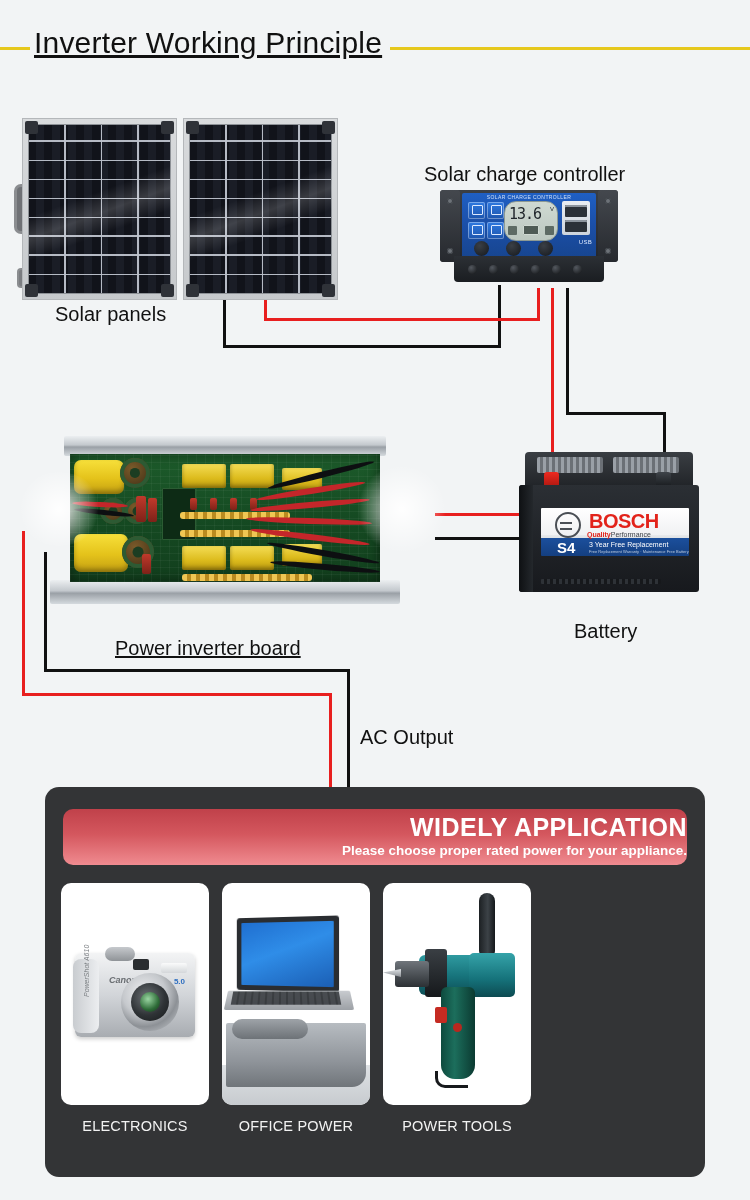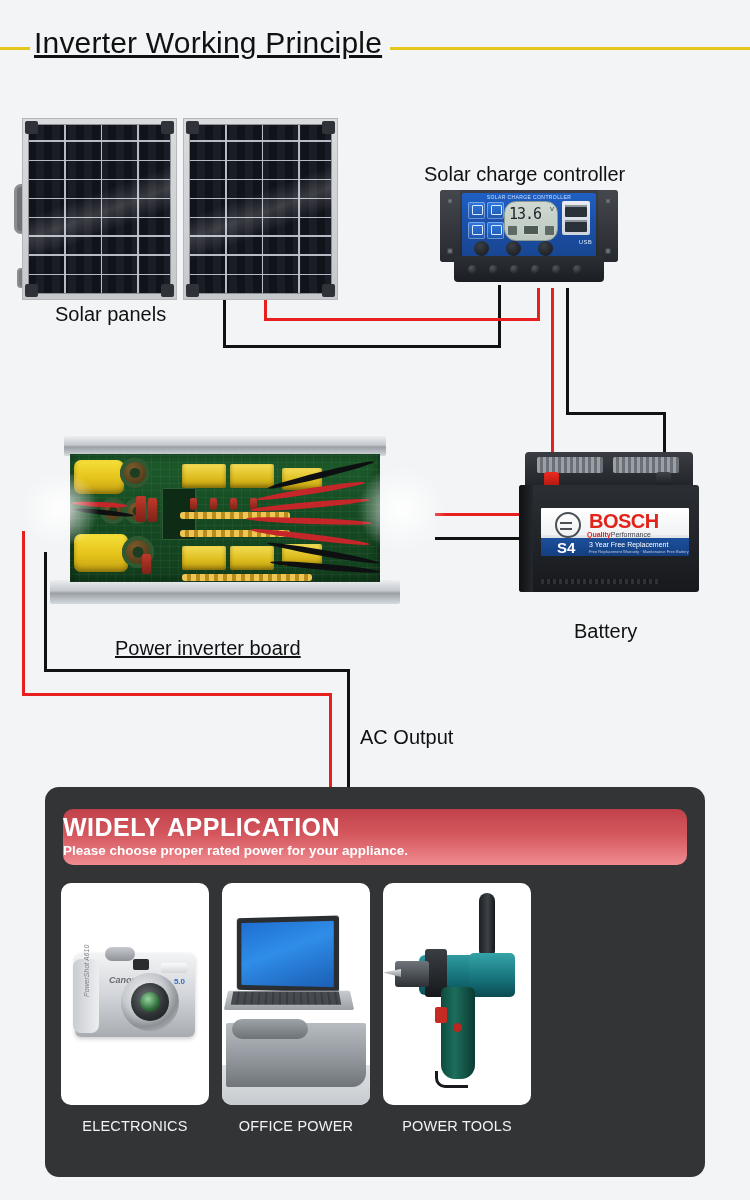--- a/index.html
+++ b/index.html
@@ -175,21 +175,21 @@
   .inv-glow{position:absolute;border-radius:50%;background:radial-gradient(circle,rgba(255,255,255,.95) 0%,rgba(255,255,255,0) 70%);pointer-events:none;z-index:6;}
 
   
   .appbox{
     position:absolute;left:45px;top:787px;width:660px;height:390px;
     background:#333436;border-radius:14px;z-index:7;
   }
   .appbanner{
     position:absolute;left:18px;top:22px;width:624px;height:56px;
     background:linear-gradient(180deg,#c0414a 0%,#d4575e 45%,#f08b90 100%);
-    border-radius:10px;text-align:left;
+    border-radius:10px;text-align:right;
   }
   .appbanner-t{margin-top:4px;font-size:25px;font-weight:bold;color:#fff;letter-spacing:.5px;}
   .appbanner-s{margin-top:1px;font-size:13.5px;font-weight:bold;color:#fff;}
   .appgrid{position:absolute;left:16px;top:96px;width:628px;display:flex;gap:13px;}
   .appcell{width:148px;}
   .appthumb{
     width:148px;height:222px;background:#fff;border-radius:10px;
     position:relative;overflow:hidden;
   }
   .appcap{

